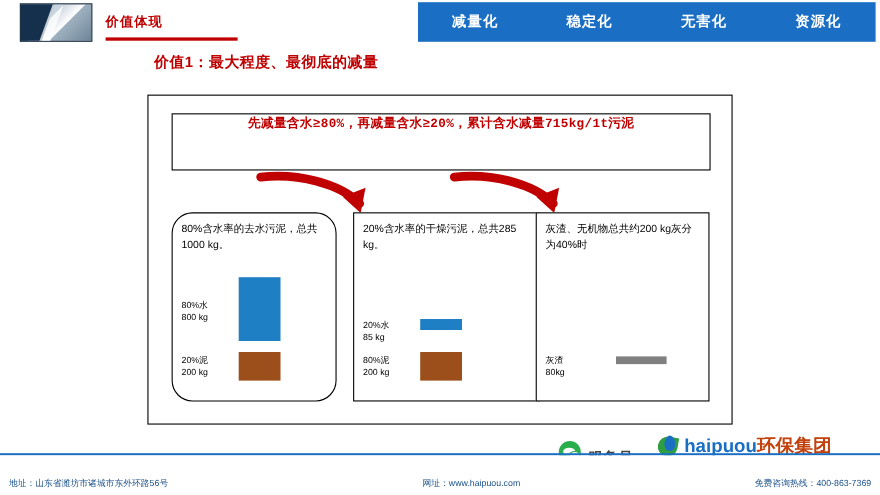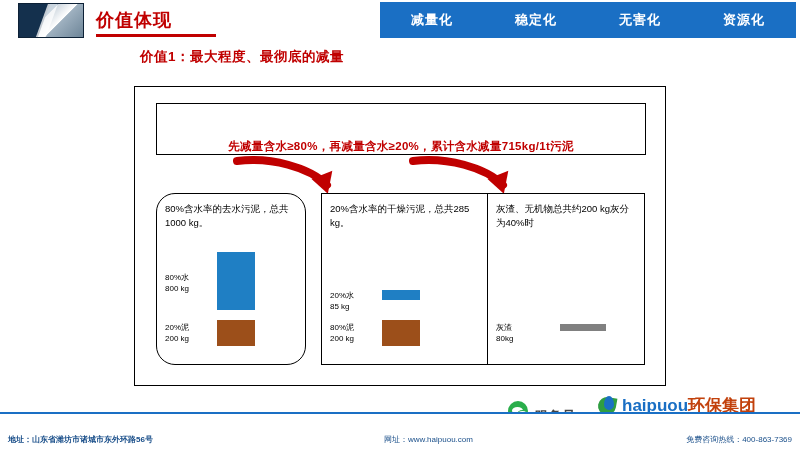--- a/index.html
+++ b/index.html
@@ -28,21 +28,21 @@
   }
   .hdr-logo::after {
     content: ""; position: absolute; left: 22px; top: -4px; width: 10px; height: 46px;
     background: rgba(255,255,255,.75); transform: skewX(-20deg);
   }
   .hdr-title-wrap {
     position: absolute; left: 96px; top: 6px; height: 28px;
     display: flex; align-items: center;
   }
   .hdr-title {
-    color: #c00000; font-size: 18px; font-weight: bold; letter-spacing: 1px;
+    color: #c00000; font-size: 12px; font-weight: bold; letter-spacing: 1px;
   }
   .hdr-underline {
     position: absolute; left: 96px; top: 34px; width: 120px; height: 3px; background: #c00000;
   }
   .hdr-bar {
     position: absolute; left: 380px; top: 2px; width: 416px; height: 36px;
     background: #1a6fc4;
     display: flex; align-items: center; justify-content: space-around;
   }
   .hdr-bar span {
@@ -56,21 +56,21 @@
   }
 
   
   .outer-box {
     position: absolute; left: 134px; top: 86px; width: 532px; height: 300px;
     border: 1.6px solid #000; background: #fff;
   }
   .top-box {
     position: absolute; left: 21px; top: 16px; width: 490px; height: 52px;
     border: 1.6px solid #000; background: #fff;
-    display: flex; align-items: flex-end; justify-content: center;
+    display: flex; align-items: flex-start; justify-content: center; font-family: Liberation Mono, monospace;
   }
   .top-box-text {
     color: #c00000; font-size: 11.5px; font-weight: bold; letter-spacing: .3px;
   }
 
   
   .arrow { position: absolute; }
   .arrow svg { display: block; }
 
   
@@ -93,21 +93,21 @@
   .swatch { position: absolute; }
 
   
   .footer-line {
     position: absolute; left: 0; top: 412px; width: 800px; height: 2px; background: #1a6fc4;
   }
   .footer {
     position: absolute; left: 0; top: 414px; width: 800px; height: 36px; background: #ffffff;
   }
   .footer-addr {
-    position: absolute; left: 8px; top: 20px; font-size: 8px; color: #1a4f8a; font-weight: bold;
+    position: absolute; left: 8px; top: 20px; font-size: 8px; color: #1a4f8a;
   }
   .footer-site {
     position: absolute; left: 340px; top: 20px; font-size: 8px; color: #1a4f8a; margin-left: 44px;
   }
   .footer-tel {
     position: absolute; right: 8px; top: 20px; font-size: 8px; color: #1a4f8a;
   }
 
   .wechat-wrap {
     position: absolute; left: 508px; top: 396px; display: flex; align-items: center;

